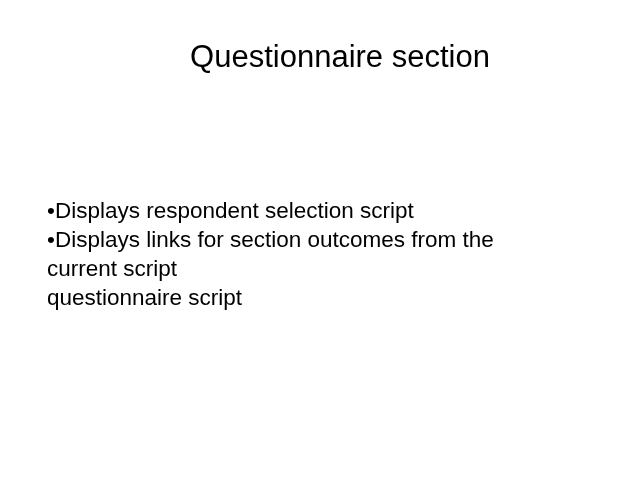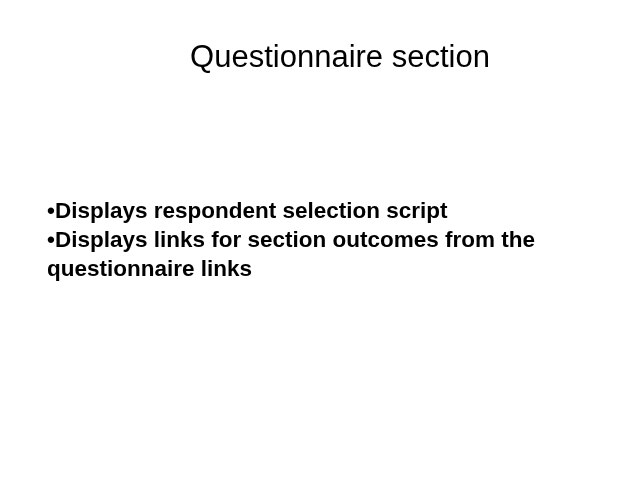--- a/index.html
+++ b/index.html
@@ -36,39 +36,40 @@
   }
   .slide-body {
     position: absolute;
     left: 27px;
     top: 196px;
     width: 592px;
   }
   .bullet-line {
     font-size: 22.5px;
     line-height: 29px;
-    font-weight: 700;
+    font-weight: 400;
     color: #000000;
     white-space: nowrap;
   }
   .bullet-line .bullet-mark {
     display: inline;
   }
 </style>
 </head>
 <body>
 
 <div class="slide">
 
   <div class="slide-title">Questionnaire section</div>
 
   <div class="slide-body">
 
     <div class="bullet-line"><span class="bullet-mark">•</span><span>Displays respondent selection script</span></div>
 
     <div class="bullet-line"><span class="bullet-mark">•</span><span>Displays links for section outcomes from the</span></div>
 
+    <div class="bullet-line"><span class="bullet-mark"></span><span>current script</span></div>
 
 
-    <div class="bullet-line"><span class="bullet-mark"></span><span>questionnaire links</span></div>
+    <div class="bullet-line"><span class="bullet-mark"></span><span>questionnaire script</span></div>
 
   </div>
 </div>
 
 </body></html>

